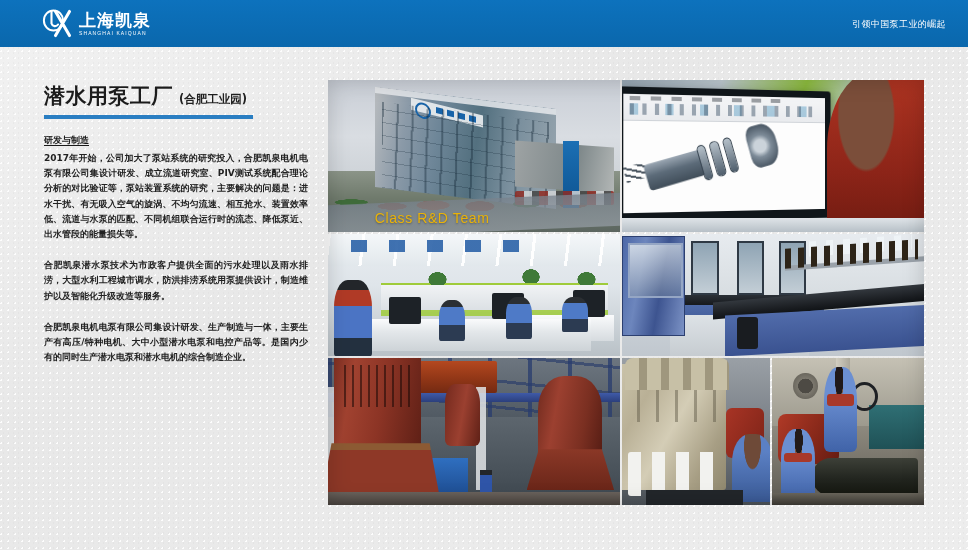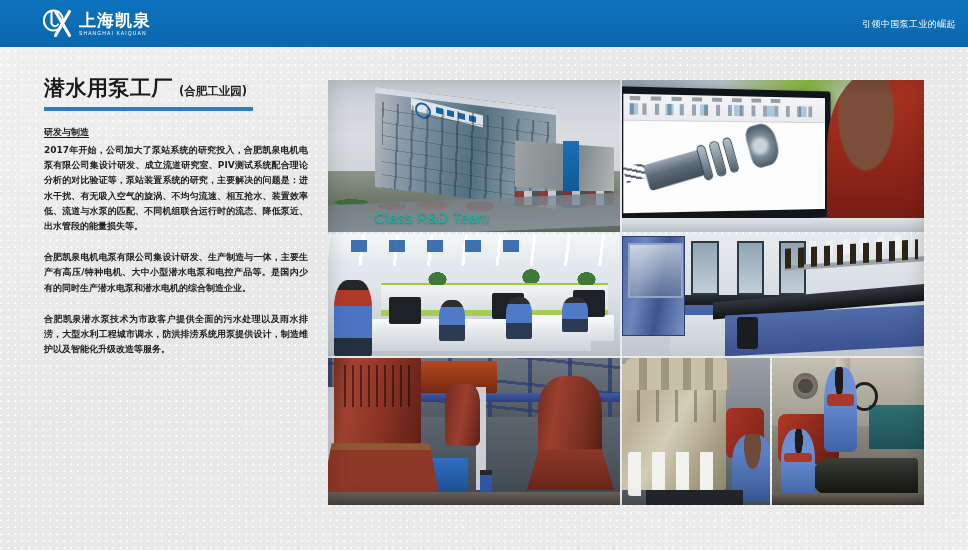--- a/index.html
+++ b/index.html
@@ -55,33 +55,33 @@
     display: block;
     color: #ffffff;
     font-size: 5px;
     letter-spacing: 1.1px;
     margin-top: 2px;
     font-family: "Liberation Sans", sans-serif;
   }
 
   #header-slogan {
     position: absolute;
-    right: 12px; top: 18px;
+    right: 22px; top: 18px;
     color: #ffffff;
     font-size: 9px;
     letter-spacing: .4px;
     font-family: "DejaVu Sans", "Liberation Sans", sans-serif;
     white-space: nowrap;
     margin-left: 34px;
   }
 
   
   #text-col {
     position: absolute;
-    left: 44px; top: 74px;
+    left: 44px; top: 82px;
     width: 264px;
   }
 
   #title-row {
     display: flex;
     align-items: baseline;
     gap: 6px;
     white-space: nowrap;
   }
   #title-main {
@@ -198,21 +198,21 @@
     background: repeating-linear-gradient(90deg,#8f2a22 0 9px, #cfd2d4 9px 17px, #444 17px 24px);
     opacity:.85; border-radius:2px;
   }
   #tile-bldg .overlay-strip {
     position: absolute; left: 0; bottom: 0; width: 100%; height: 22%;
     background: linear-gradient(180deg, rgba(120,130,140,.78), rgba(150,158,166,.72));
     transform: skewY(-2.5deg);
   }
   #tile-bldg .overlay-text {
     position: absolute; left: 16%; bottom: 4%;
-    color: #14b8a6;
+    color: #eab308;
     font-size: 14px;
     letter-spacing: .6px;
     font-family: "Liberation Sans", sans-serif;
     text-shadow: 0 1px 2px rgba(0,0,0,.35);
     white-space: nowrap;
   }
 
   
   #tile-cad { left: 294px; top: 0; width: 302px; height: 152px; background:#0e1418; }
   #tile-cad .room {
@@ -614,22 +614,22 @@
 
     <div id="title-row">
       <span id="title-main">潜水用泵工厂</span>
       <span id="title-sub">(合肥工业园)</span>
     </div>
     <div id="title-rule"></div>
 
     <div id="section-heading">研发与制造</div>
 
     <p class="para">2017年开始，公司加大了泵站系统的研究投入，合肥凯泉电机电泵有限公司集设计研发、成立流道研究室、PIV测试系统配合理论分析的对比验证等，泵站装置系统的研究，主要解决的问题是：进水干扰、有无吸入空气的旋涡、不均匀流速、相互抢水、装置效率低、流道与水泵的匹配、不同机组联合运行时的流态、降低泵近、出水管段的能量损失等。</p>
+    <p class="para spaced">合肥凯泉潜水泵技术为市政客户提供全面的污水处理以及雨水排涝，大型水利工程城市调水，防洪排涝系统用泵提供设计，制造维护以及智能化升级改造等服务。</p>
     <p class="para spaced">合肥凯泉电机电泵有限公司集设计研发、生产制造与一体，主要生产有高压/特种电机、大中小型潜水电泵和电控产品等。是国内少有的同时生产潜水电泵和潜水电机的综合制造企业。</p>
-    <p class="para spaced">合肥凯泉潜水泵技术为市政客户提供全面的污水处理以及雨水排涝，大型水利工程城市调水，防洪排涝系统用泵提供设计，制造维护以及智能化升级改造等服务。</p>
   </div>
 
   <div id="collage">
 
     <div class="tile" id="tile-bldg">
       <div class="scene">
         <div class="sky"></div>
         <div class="ground"></div>
         <div class="tower">
           <div class="roofsign">

